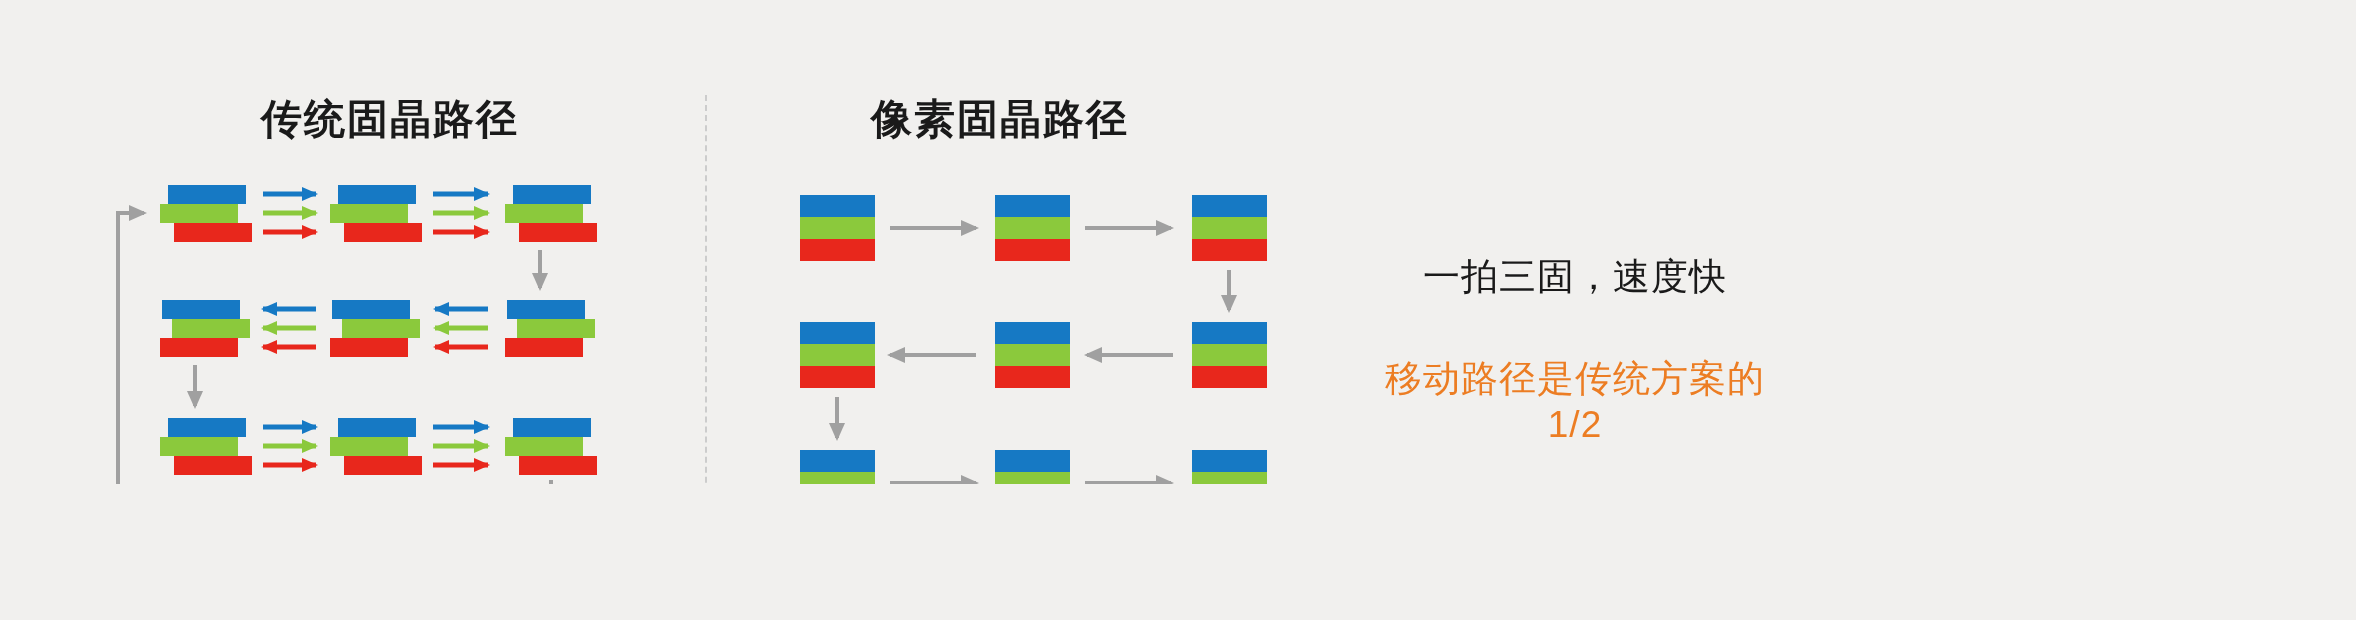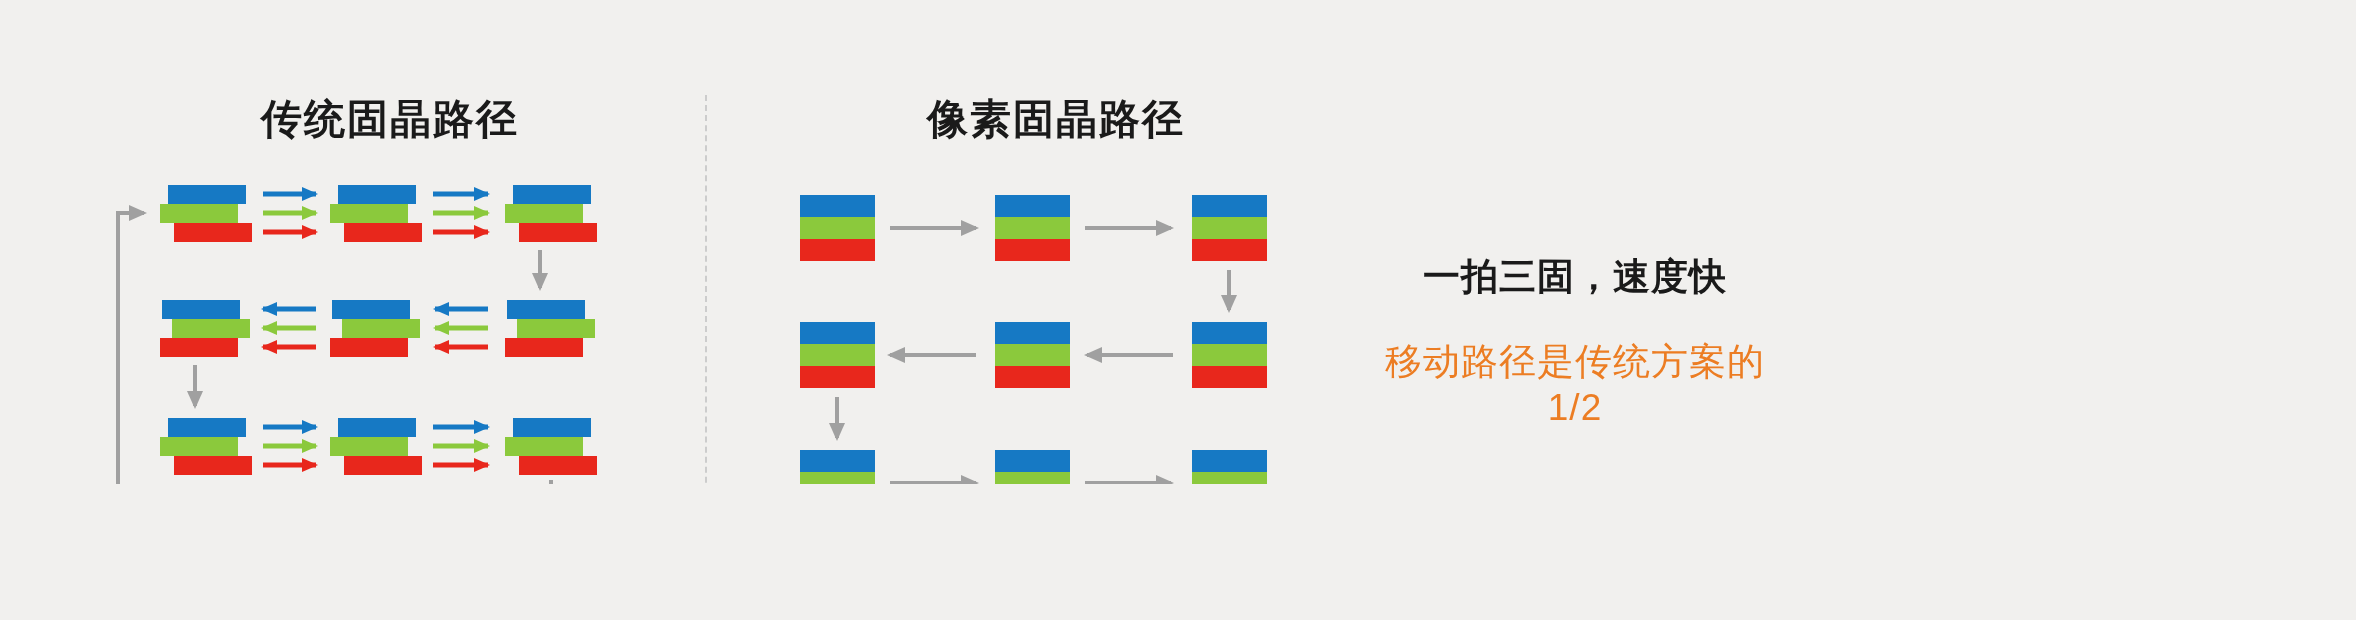--- a/index.html
+++ b/index.html
@@ -37,23 +37,22 @@
   }
   .note{
     position:absolute;
     top:252px;
     width:420px;
     text-align:center;
   }
   .note-heading{
     font-size:37px;
     color:var(--title-text,#1a1a1a);
-    margin-bottom:35px;
+    margin-bottom:52px;
     letter-spacing:1px;
-    font-weight:bold;
   }
   .note-detail{
     font-size:37px;
     color:var(--orange-text,#ec7d23);
     letter-spacing:1px;
   }
   
   .bar-blue{fill:var(--blue,#1679c4);}
   .bar-green{fill:var(--green,#8bc93c);}
   .bar-red{fill:var(--red,#e8271c);}
@@ -101,21 +100,21 @@
 
       <g id="stackR">
         <rect x="0" y="0" width="75" height="22" class="bar-blue"></rect>
         <rect x="0" y="22" width="75" height="22" class="bar-green"></rect>
         <rect x="0" y="44" width="75" height="22" class="bar-red"></rect>
       </g>
     </defs>
   </svg>
 
   <div class="panel-title" style="left:140px;width:500px">传统固晶路径</div>
-  <div class="panel-title" style="left:806px;width:500px">像素固晶路径</div>
+  <div class="panel-title" style="left:750px;width:500px">像素固晶路径</div>
 
   <div class="divider"></div>
 
   <svg class="diagram" style="left:100px;top:150px" width="520" height="410" viewBox="0 0 520 410">
 
     <use href="#stackA" x="60" y="35"></use>
     <use href="#stackA" x="230" y="35"></use>
     <use href="#stackA" x="405" y="35"></use>
 
     <use href="#stackB" x="60" y="150"></use>

